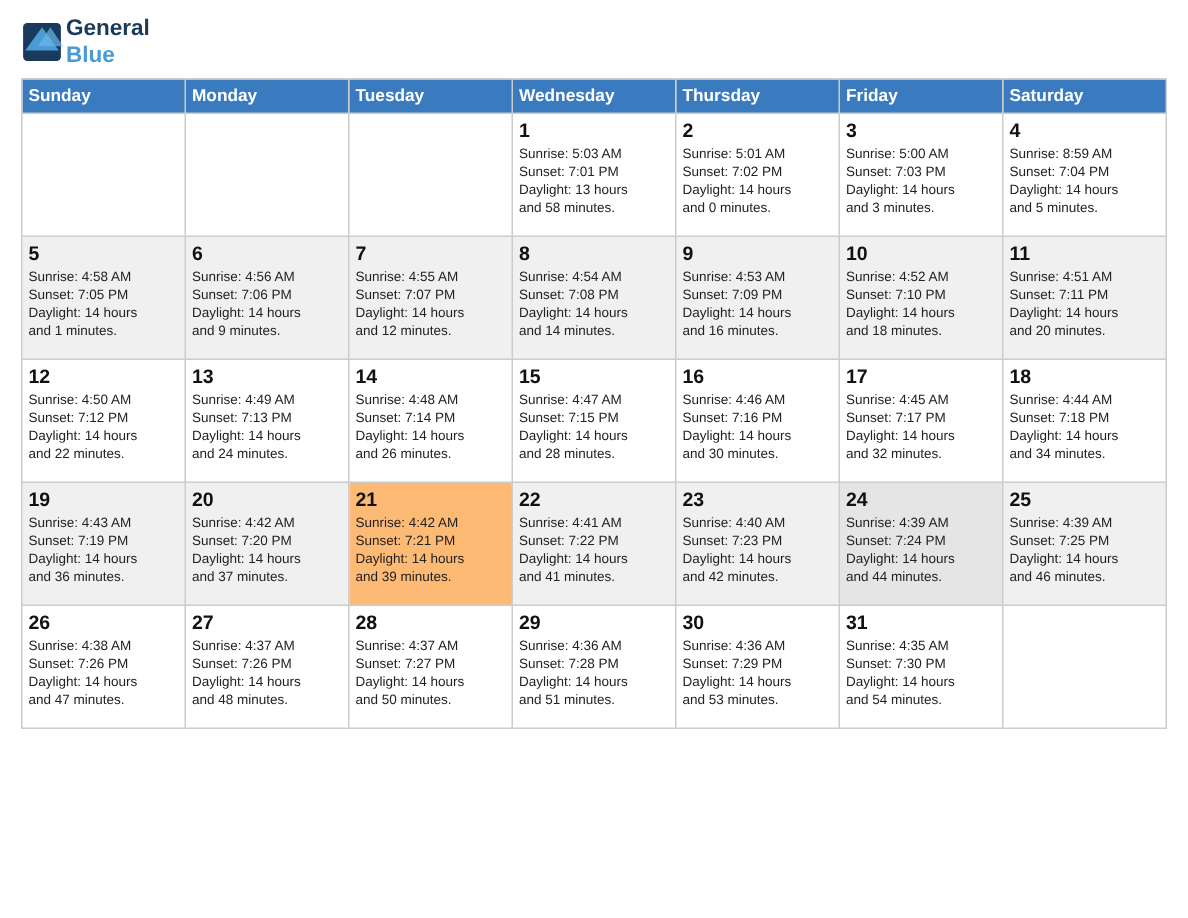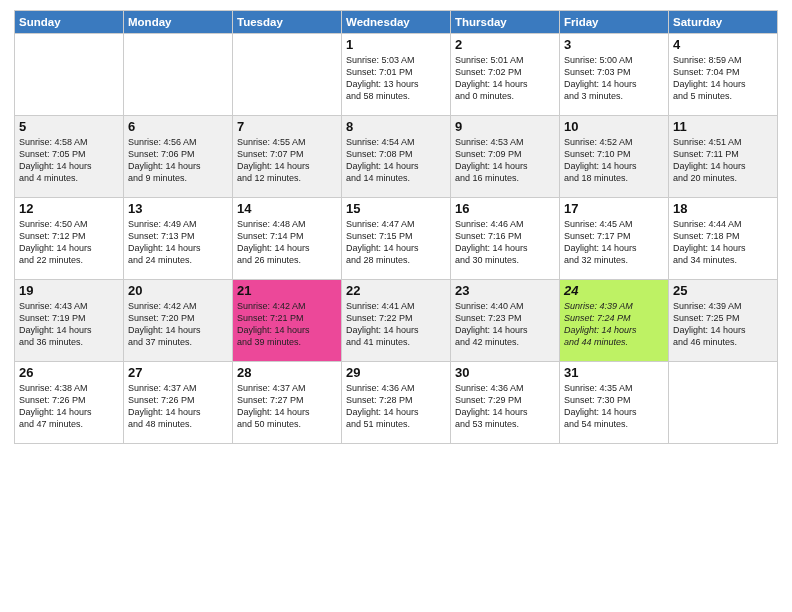--- a/index.html
+++ b/index.html
@@ -80,20 +80,37 @@
       color: #222;
     }
     .empty-cell {
       background: #f9f9f9;
     }
   </style>
 </head>
 <body>
 
 <div class="page">
+  <div class="header">
+    <div class="logo">
+      <svg class="logo-icon" viewBox="0 0 40 40">
+        <rect x="2" y="2" width="36" height="36" rx="4" fill="#1a3a5c"></rect>
+        <polygon points="20,6 36,28 4,28" fill="#4a9ad4"></polygon>
+        <polygon points="28,6 40,24 16,24" fill="#6bb8e8" opacity="0.7"></polygon>
+      </svg>
+      <div>
+        <div style="font-size:15px;font-weight:bold;color:#1a3a5c;line-height:1.2;">General</div>
+        <div style="font-size:15px;font-weight:bold;color:#4a9ad4;line-height:1.2;">Blue</div>
+      </div>
+    </div>
+    <div class="title-block">
+      <div class="month-title"></div>
+      <div class="location-title"></div>
+    </div>
+  </div>
 
   <table class="calendar" id="cal-table">
     <thead id="cal-head">
         <tr>
           <th>Sunday</th>
           <th>Monday</th>
           <th>Tuesday</th>
           <th>Wednesday</th>
           <th>Thursday</th>
           <th>Friday</th>
@@ -118,21 +135,21 @@
             <div class="cell-text"><span>Sunrise: 5:00 AM</span><br><span>Sunset: 7:03 PM</span><br><span>Daylight: 14 hours</span><br><span>and 3 minutes.</span></div>
           </td>
           <td>
             <div class="day-num">4</div>
             <div class="cell-text"><span>Sunrise: 8:59 AM</span><br><span>Sunset: 7:04 PM</span><br><span>Daylight: 14 hours</span><br><span>and 5 minutes.</span></div>
           </td>
         </tr>
         <tr>
           <td style="background: rgb(240, 240, 240);">
             <div class="day-num">5</div>
-            <div class="cell-text"><span>Sunrise: 4:58 AM</span><br><span>Sunset: 7:05 PM</span><br><span>Daylight: 14 hours</span><br><span>and 4 minutes.</span></div>
+            <div class="cell-text"><span>Sunrise: 4:58 AM</span><br><span>Sunset: 7:05 PM</span><br><span>Daylight: 14 hours</span><br><span>and 1 minutes.</span></div>
           </td>
           <td style="background: rgb(240, 240, 240);">
             <div class="day-num">6</div>
             <div class="cell-text"><span>Sunrise: 4:56 AM</span><br><span>Sunset: 7:06 PM</span><br><span>Daylight: 14 hours</span><br><span>and 9 minutes.</span></div>
           </td>
           <td style="background: rgb(240, 240, 240);">
             <div class="day-num">7</div>
             <div class="cell-text"><span>Sunrise: 4:55 AM</span><br><span>Sunset: 7:07 PM</span><br><span>Daylight: 14 hours</span><br><span>and 12 minutes.</span></div>
           </td>
           <td style="background: rgb(240, 240, 240);">
@@ -184,33 +201,33 @@
         </tr>
         <tr>
           <td style="background: rgb(240, 240, 240); margin-left: 27px;">
             <div class="day-num">19</div>
             <div class="cell-text"><span>Sunrise: 4:43 AM</span><br><span>Sunset: 7:19 PM</span><br><span>Daylight: 14 hours</span><br><span>and 36 minutes.</span></div>
           </td>
           <td style="background: rgb(240, 240, 240);">
             <div class="day-num">20</div>
             <div class="cell-text"><span>Sunrise: 4:42 AM</span><br><span>Sunset: 7:20 PM</span><br><span>Daylight: 14 hours</span><br><span>and 37 minutes.</span></div>
           </td>
-          <td style="background: #ec4899;">
+          <td style="background: #fdba74;">
             <div class="day-num">21</div>
             <div class="cell-text"><span>Sunrise: 4:42 AM</span><br><span>Sunset: 7:21 PM</span><br><span>Daylight: 14 hours</span><br><span>and 39 minutes.</span></div>
           </td>
           <td style="background: rgb(240, 240, 240);">
             <div class="day-num">22</div>
             <div class="cell-text"><span>Sunrise: 4:41 AM</span><br><span>Sunset: 7:22 PM</span><br><span>Daylight: 14 hours</span><br><span>and 41 minutes.</span></div>
           </td>
           <td style="background: rgb(240, 240, 240);">
             <div class="day-num">23</div>
             <div class="cell-text"><span>Sunrise: 4:40 AM</span><br><span>Sunset: 7:23 PM</span><br><span>Daylight: 14 hours</span><br><span>and 42 minutes.</span></div>
           </td>
-          <td style="background: #bef264; font-style: italic;">
+          <td style="background: #e5e5e5;">
             <div class="day-num">24</div>
             <div class="cell-text"><span>Sunrise: 4:39 AM</span><br><span>Sunset: 7:24 PM</span><br><span>Daylight: 14 hours</span><br><span>and 44 minutes.</span></div>
           </td>
           <td style="background: rgb(240, 240, 240);">
             <div class="day-num">25</div>
             <div class="cell-text"><span>Sunrise: 4:39 AM</span><br><span>Sunset: 7:25 PM</span><br><span>Daylight: 14 hours</span><br><span>and 46 minutes.</span></div>
           </td>
         </tr>
         <tr>
           <td>

